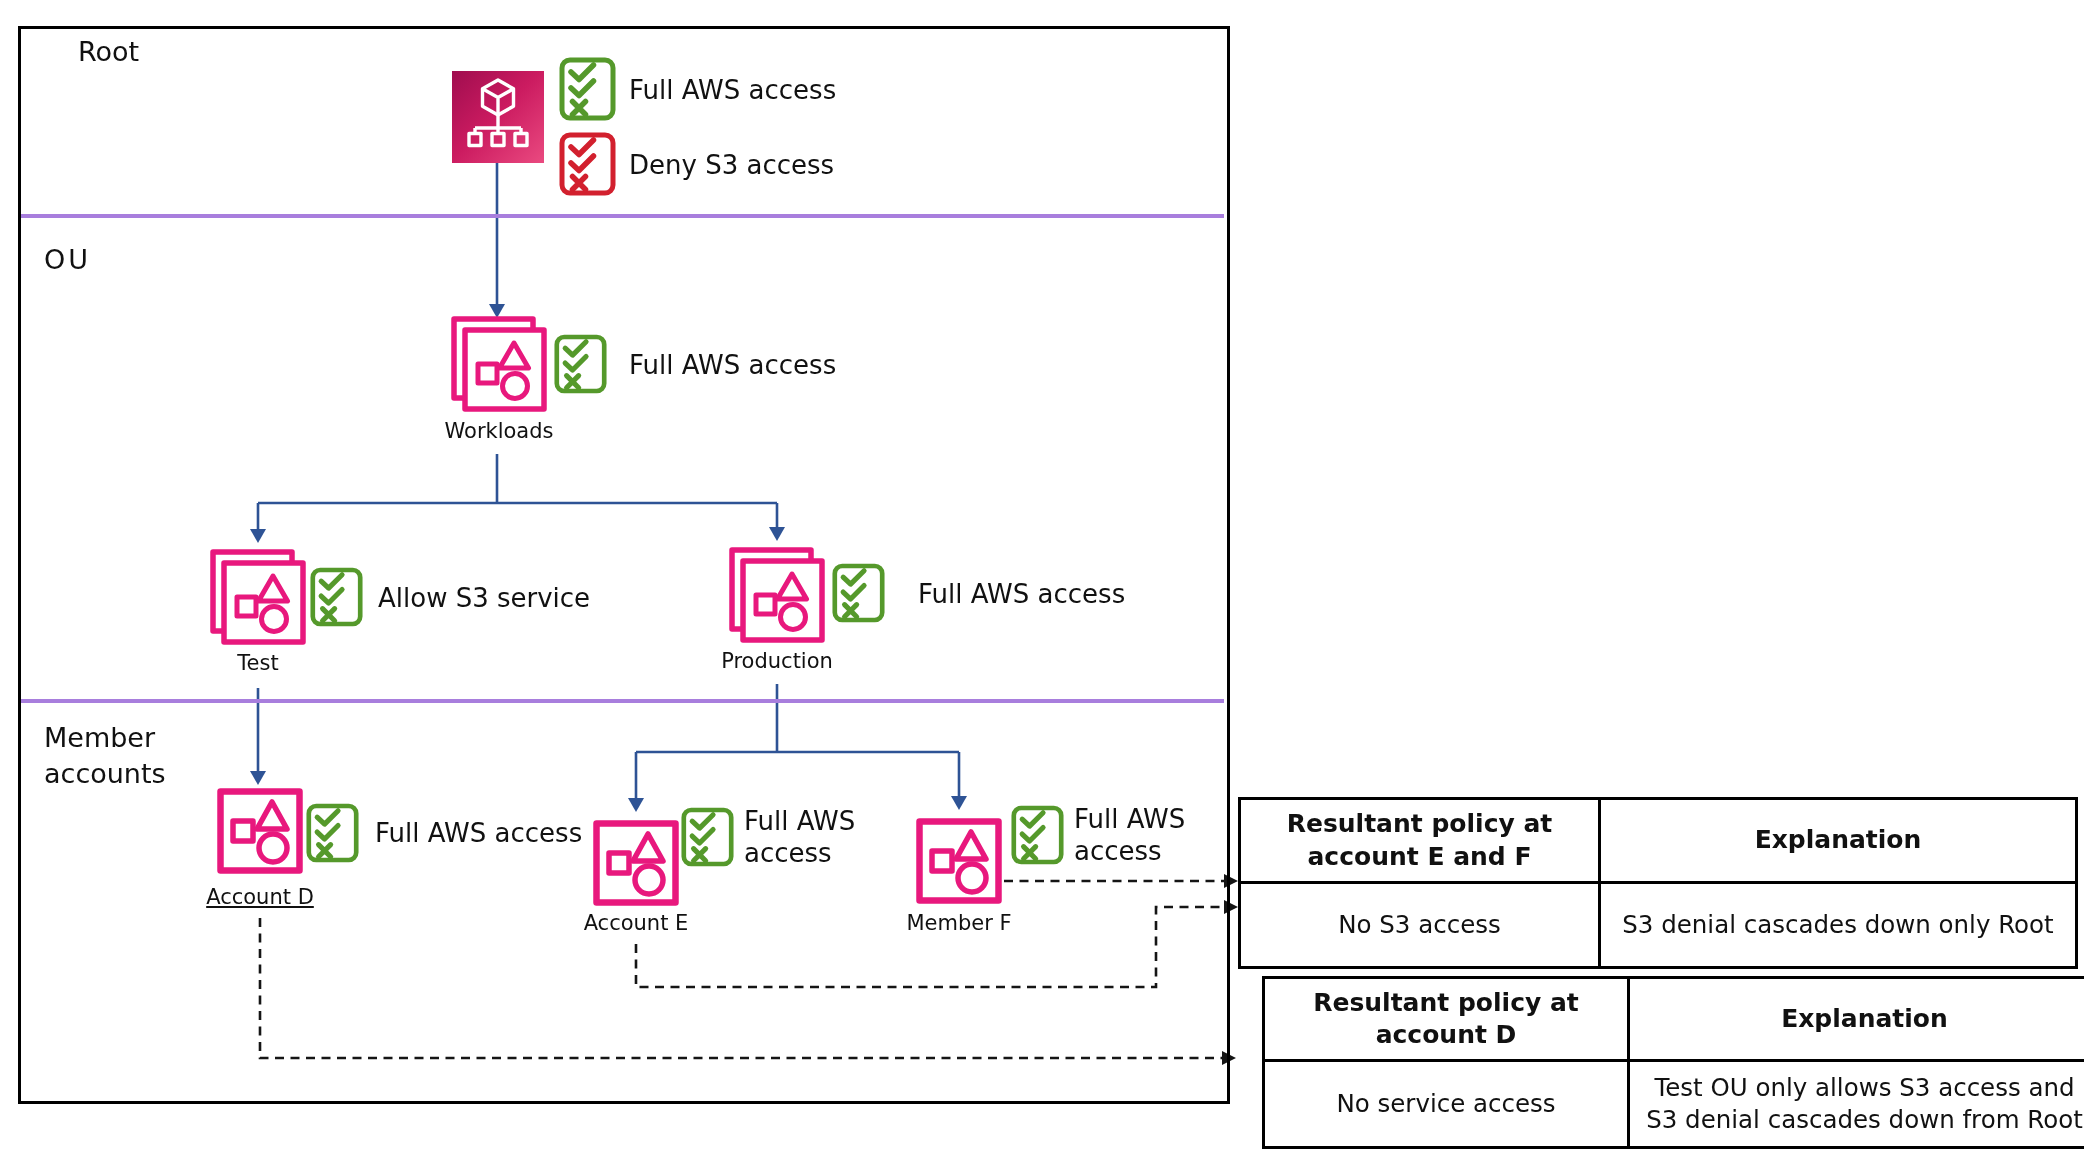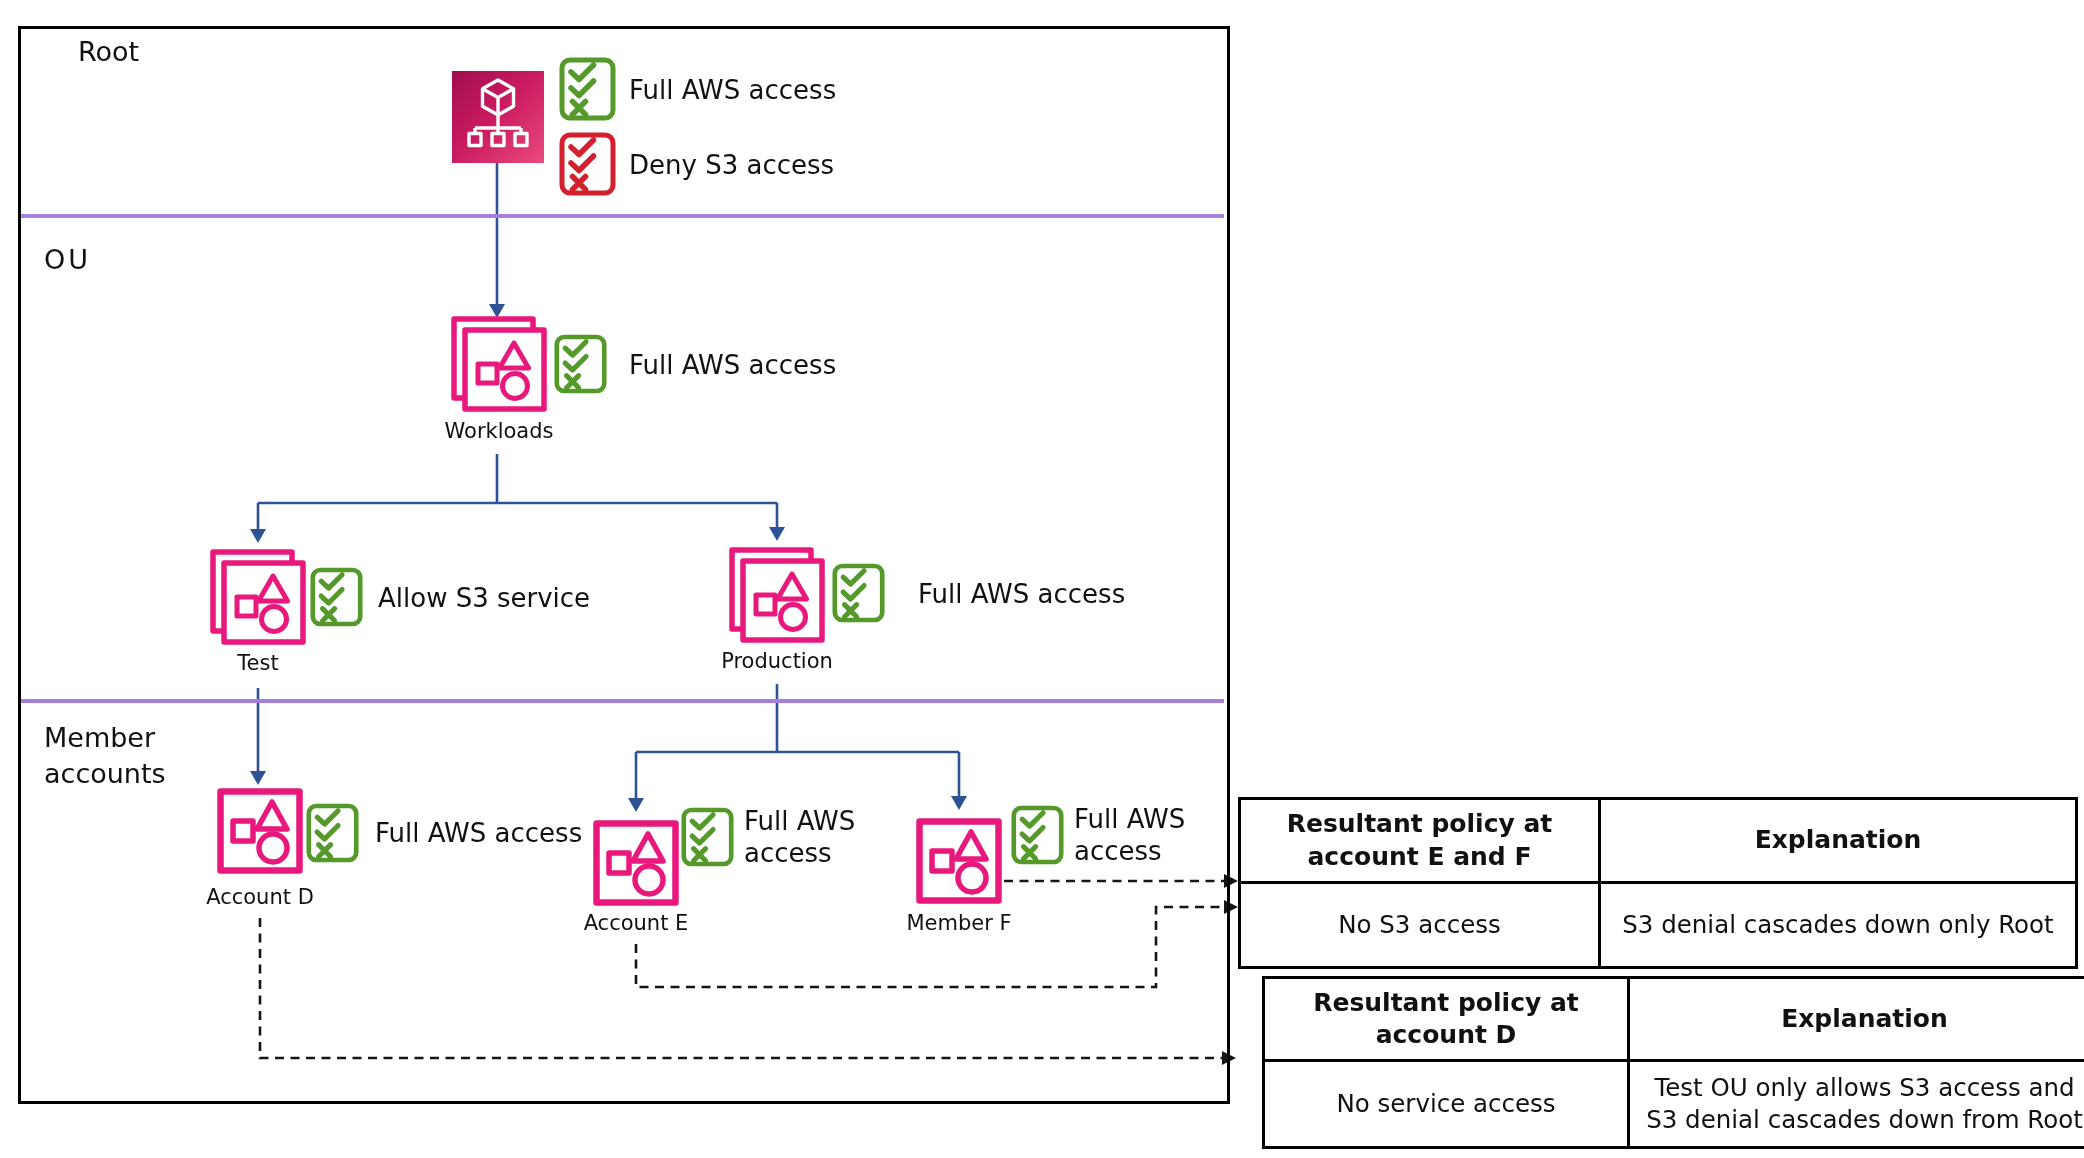--- a/index.html
+++ b/index.html
@@ -201,21 +201,21 @@
   </div>
   <div class="abs policy-icon" style="left:306px; top:802px;">
     <svg class="icon" width="53" height="62" viewBox="0 0 57 64" fill="none" stroke="currentColor" stroke-linecap="round" stroke-linejoin="round">
       <rect x="3" y="3" width="51" height="58" rx="8" stroke-width="5" fill="#fff"></rect>
       <path d="M12 15 l8 7.5 L34.5 8" stroke-width="5.5"></path>
       <path d="M12 31 l8 7.5 L34.5 24" stroke-width="5.5"></path>
       <path d="M13.5 44.5 L26.5 57.5 M26.5 44.5 L13.5 57.5" stroke-width="5.5"></path>
     </svg>
   </div>
   <div class="abs policy-label" style="left:375px; top:834px;">Full AWS access</div>
-  <div class="abs node-label" style="left:160px; top:885px;">Account D</div>
+  <div class="abs node-label" style="left:160px; top:885px;text-decoration:underline;">Account D</div>
 
   <div class="abs acct-shape" style="left:593px; top:820px;">
     <svg class="icon" width="86" height="86" viewBox="0 0 86 86" fill="none" stroke="currentColor" stroke-linejoin="round">
       <rect x="3.5" y="3.5" width="79" height="79" stroke-width="6.5" fill="#fff"></rect>
       <rect x="16" y="33" width="20" height="20" stroke-width="5.5"></rect>
       <path d="M55 14 L70 41 H40 Z" stroke-width="5.5"></path>
       <circle cx="56" cy="60" r="14" stroke-width="5.5"></circle>
     </svg>
   </div>
   <div class="abs policy-icon" style="left:681px; top:806px;">

